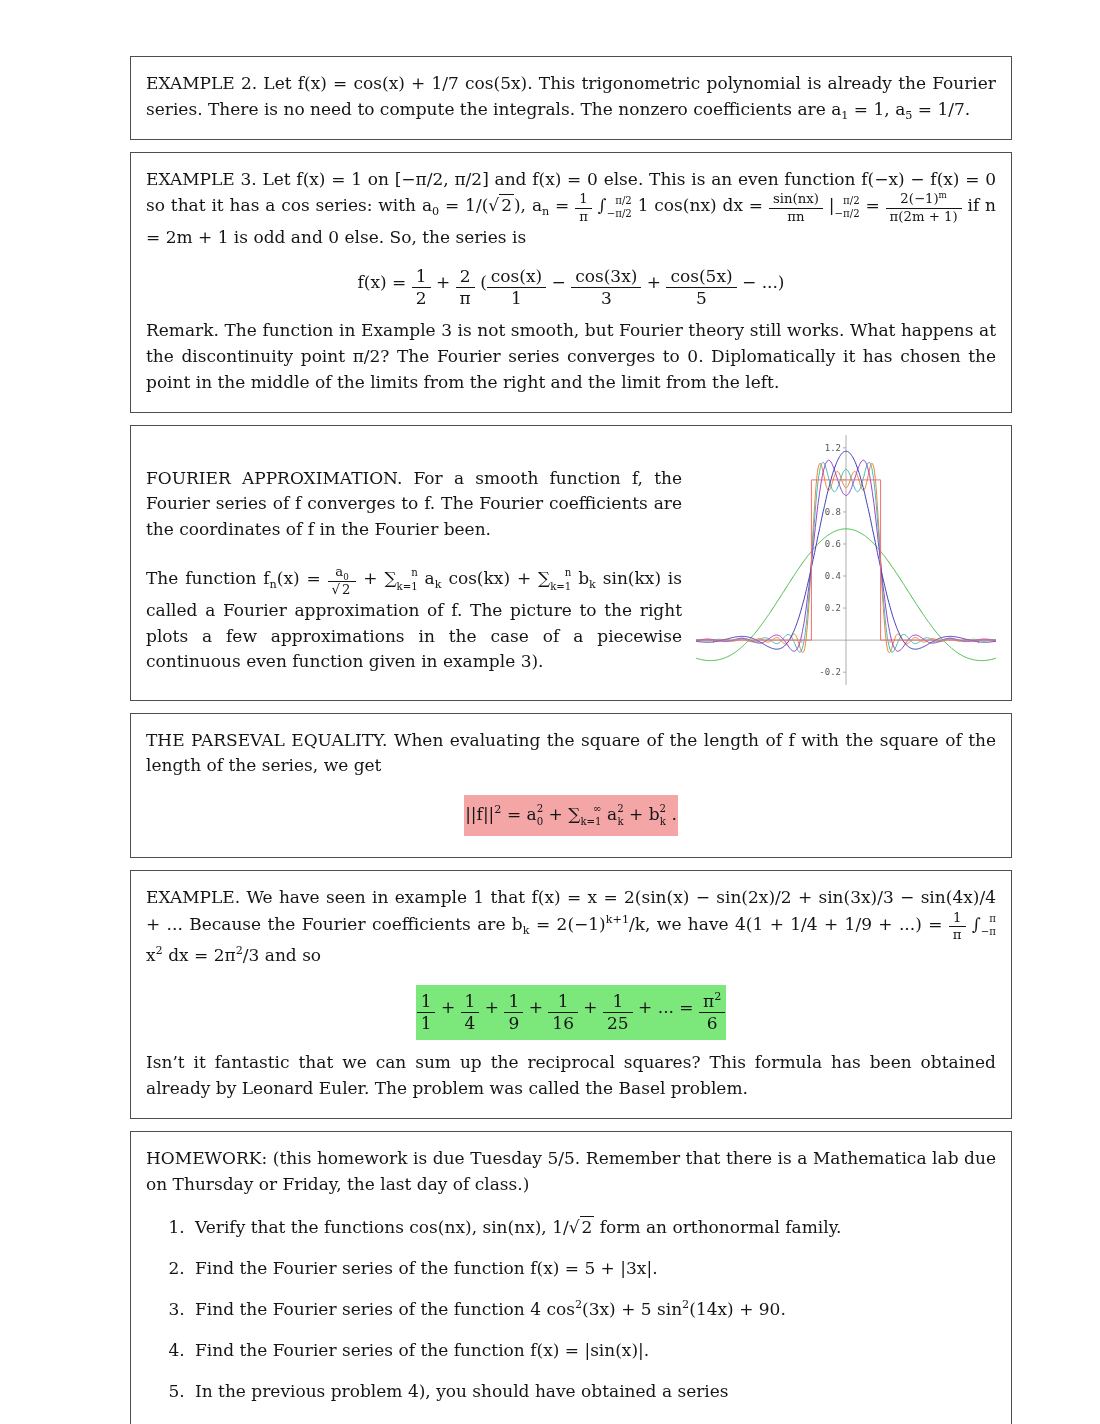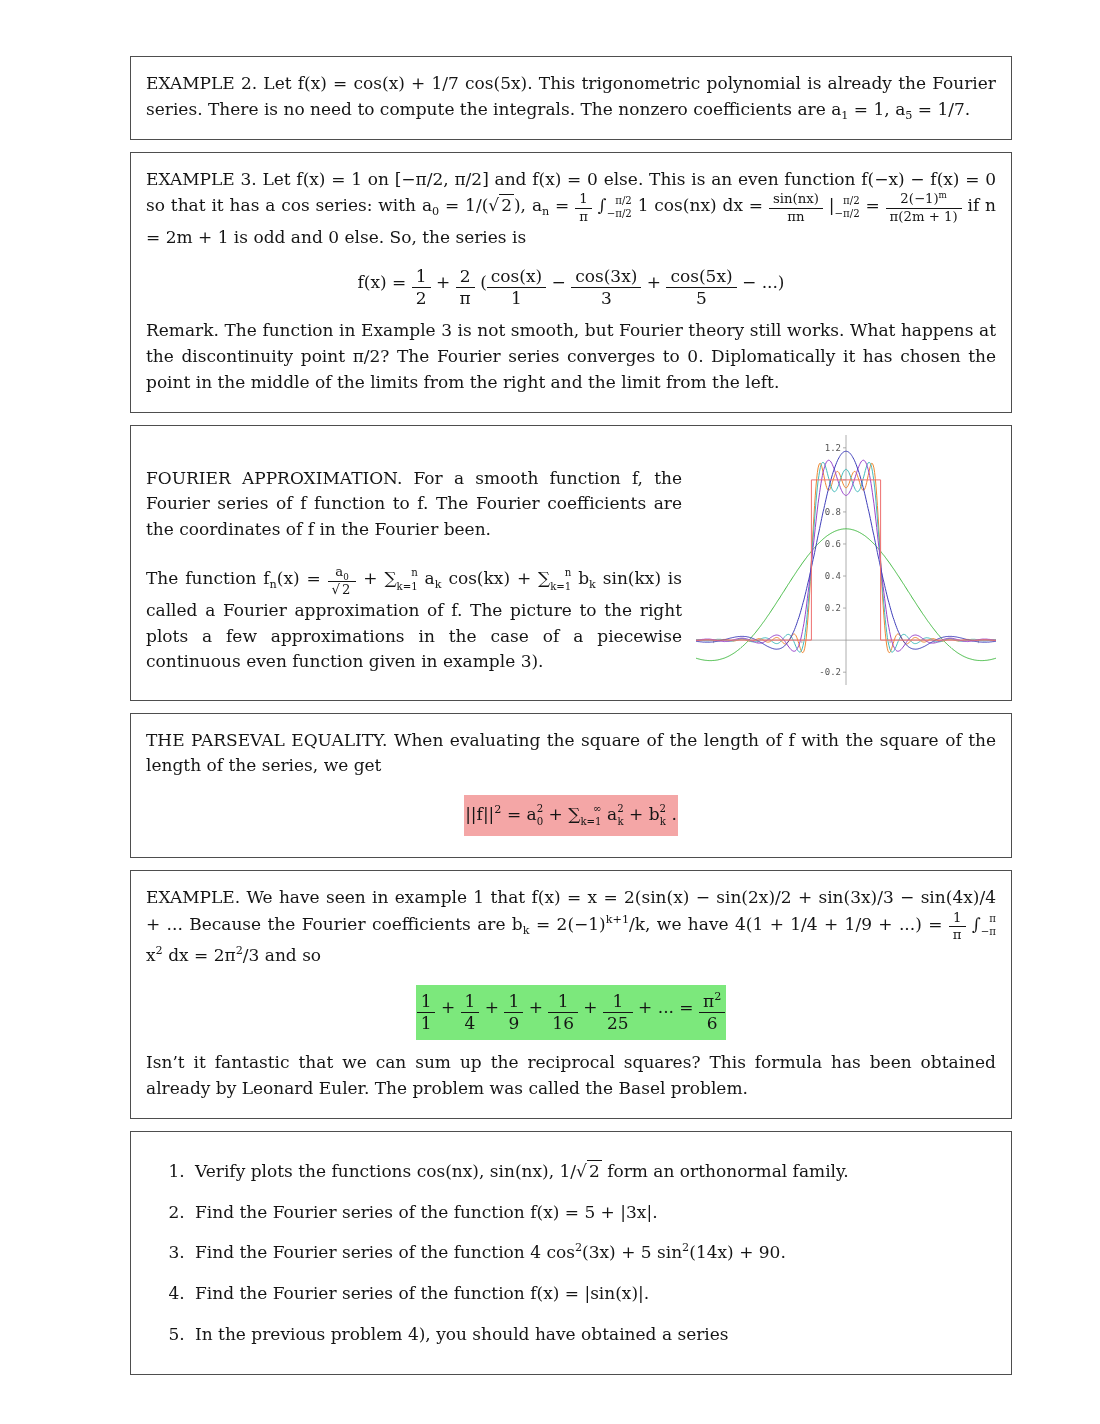--- a/index.html
+++ b/index.html
@@ -38,21 +38,21 @@
 
   <section class="box">
     <p class="para rich"><span>EXAMPLE 3. Let </span><span class="it">f(x) = 1</span><span> on [−π/2, π/2] and </span><span class="it">f(x) = 0</span><span> else. This is an even function </span><span class="it">f(−x) − f(x) = 0</span><span> so that it has a cos series: with </span><span class="it">a</span><sub>0</sub><span> = 1/(</span><span><span>√</span><span class="sqrt-bar">2</span></span><span>), </span><span class="it">a</span><sub>n</sub><span> = </span><span class="frac"><span class="fn"><span>1</span></span><span class="fd"><span>π</span></span></span><span> ∫</span><span class="ss"><span>π/2</span><span>−π/2</span></span><span> 1 cos(</span><span class="it">nx</span><span>) </span><span class="it">dx</span><span> = </span><span class="frac"><span class="fn"><span>sin(nx)</span></span><span class="fd"><span>πn</span></span></span><span> |</span><span class="ss"><span>π/2</span><span>−π/2</span></span><span> = </span><span class="frac"><span class="fn"><span>2(−1)</span><sup>m</sup></span><span class="fd"><span>π(2m + 1)</span></span></span><span> if </span><span class="it">n</span><span> = 2</span><span class="it">m</span><span> + 1 is odd and 0 else. So, the series is</span></p>
     <div class="display rich"><span class="it">f(x)</span><span> = </span><span class="frac"><span class="fn"><span>1</span></span><span class="fd"><span>2</span></span></span><span> + </span><span class="frac"><span class="fn"><span>2</span></span><span class="fd"><span>π</span></span></span><span> (</span><span class="frac"><span class="fn"><span>cos(x)</span></span><span class="fd"><span>1</span></span></span><span> − </span><span class="frac"><span class="fn"><span>cos(3x)</span></span><span class="fd"><span>3</span></span></span><span> + </span><span class="frac"><span class="fn"><span>cos(5x)</span></span><span class="fd"><span>5</span></span></span><span> − ...)</span></div>
     <p class="para rich"><span class="bf">Remark.</span><span>  The function in Example 3 is not smooth, but Fourier theory still works. What happens at the discontinuity point π/2? The Fourier series converges to 0. Diplomatically it has chosen the point in the middle of the limits from the right and the limit from the left.</span></p>
   </section>
 
   <section class="box">
     <div class="cols">
       <div class="fa-text">
-        <p class="para rich"><span>FOURIER APPROXIMATION. For a smooth function </span><span class="it">f</span><span>, the Fourier series of </span><span class="it">f</span><span> function to </span><span class="it">f</span><span>. The Fourier coefficients are the coordinates of </span><span class="it">f</span><span> in the Fourier been.</span></p>
+        <p class="para rich"><span>FOURIER APPROXIMATION. For a smooth function </span><span class="it">f</span><span>, the Fourier series of </span><span class="it">f</span><span> converges to </span><span class="it">f</span><span>. The Fourier coefficients are the coordinates of </span><span class="it">f</span><span> in the Fourier been.</span></p>
         <p class="para rich" style="margin-top:22px;"><span>The function </span><span class="it">f</span><sub>n</sub><span class="it">(x)</span><span> = </span><span class="frac"><span class="fn"><span class="it">a</span><sub>0</sub></span><span class="fd"><span><span>√</span><span class="sqrt-bar">2</span></span></span></span><span> + ∑</span><span class="ss"><span>n</span><span>k=1</span></span><span> </span><span class="it">a</span><sub>k</sub><span> cos(</span><span class="it">kx</span><span>) + ∑</span><span class="ss"><span>n</span><span>k=1</span></span><span> </span><span class="it">b</span><sub>k</sub><span> sin(</span><span class="it">kx</span><span>) is called a </span><span class="bf">Fourier approximation</span><span> of </span><span class="it">f</span><span>. The picture to the right plots a few approximations in the case of a piecewise continuous even function given in example 3).</span></p>
       </div>
       <div class="fa-plot" id="plot"><svg width="300" height="250" viewBox="0 0 300 250">
             <line x1="0" y1="205.1282051282051" x2="300" y2="205.1282051282051" stroke="#999999" stroke-width="0.8"></line>
             <line x1="150" y1="0" x2="150" y2="250" stroke="#999999" stroke-width="0.8"></line>
             <line x1="17.647058823529406" y1="205.1282051282051" x2="17.647058823529406" y2="208.1282051282051" stroke="#999999" stroke-width="0.8"></line>
             <line x1="61.764705882352935" y1="205.1282051282051" x2="61.764705882352935" y2="208.1282051282051" stroke="#999999" stroke-width="0.8"></line>
             <line x1="105.88235294117648" y1="205.1282051282051" x2="105.88235294117648" y2="208.1282051282051" stroke="#999999" stroke-width="0.8"></line>
             <line x1="194.11764705882354" y1="205.1282051282051" x2="194.11764705882354" y2="208.1282051282051" stroke="#999999" stroke-width="0.8"></line>
             <line x1="238.23529411764707" y1="205.1282051282051" x2="238.23529411764707" y2="208.1282051282051" stroke="#999999" stroke-width="0.8"></line>
@@ -89,22 +89,23 @@
 
   <section class="box">
     <p class="para rich"><span>EXAMPLE. We have seen in example 1 that </span><span class="it">f(x) = x</span><span> = 2(sin(</span><span class="it">x</span><span>) − sin(2</span><span class="it">x</span><span>)/2 + sin(3</span><span class="it">x</span><span>)/3 − sin(4</span><span class="it">x</span><span>)/4 + ... Because the Fourier coefficients are </span><span class="it">b</span><sub>k</sub><span> = 2(−1)</span><sup>k+1</sup><span>/</span><span class="it">k</span><span>, we have 4(1 + 1/4 + 1/9 + ...) = </span><span class="frac"><span class="fn"><span>1</span></span><span class="fd"><span>π</span></span></span><span> ∫</span><span class="ss"><span>π</span><span>−π</span></span><span> </span><span class="it">x</span><sup>2</sup><span> </span><span class="it">dx</span><span> = 2π</span><sup>2</sup><span>/3 and so</span></p>
     <div class="display">
       <span class="hl rich" id="hl-green" style="background: rgb(124, 232, 124);"><span class="frac"><span class="fn"><span>1</span></span><span class="fd"><span>1</span></span></span><span> + </span><span class="frac"><span class="fn"><span>1</span></span><span class="fd"><span>4</span></span></span><span> + </span><span class="frac"><span class="fn"><span>1</span></span><span class="fd"><span>9</span></span></span><span> + </span><span class="frac"><span class="fn"><span>1</span></span><span class="fd"><span>16</span></span></span><span> + </span><span class="frac"><span class="fn"><span>1</span></span><span class="fd"><span>25</span></span></span><span> + ... = </span><span class="frac"><span class="fn"><span>π</span><sup>2</sup></span><span class="fd"><span>6</span></span></span></span>
     </div>
     <p class="para rich"><span>Isn’t it fantastic that we can sum up the reciprocal squares?  This formula has been obtained already by </span><span class="bf">Leonard Euler</span><span>. The problem was called the </span><span class="bf">Basel problem</span><span>.</span></p>
   </section>
 
   <section class="box">
+    <p class="para rich"><span>HOMEWORK: (this homework is due Tuesday 5/5. Remember that there is a Mathematica lab due on Thursday or Friday, the last day of class.)</span></p>
     <ol>
-      <li><span class="rich"><span>Verify plots the functions cos(</span><span class="it">nx</span><span>), sin(</span><span class="it">nx</span><span>), 1/</span><span><span>√</span><span class="sqrt-bar">2</span></span><span> form an orthonormal family.</span></span></li>
+      <li><span class="rich"><span>Verify that the functions cos(</span><span class="it">nx</span><span>), sin(</span><span class="it">nx</span><span>), 1/</span><span><span>√</span><span class="sqrt-bar">2</span></span><span> form an orthonormal family.</span></span></li>
       <li><span class="rich"><span>Find the Fourier series of the function </span><span class="it">f(x) = 5 + |3x|</span><span>.</span></span></li>
       <li><span class="rich"><span>Find the Fourier series of the function 4 cos</span><sup>2</sup><span>(3</span><span class="it">x</span><span>) + 5 sin</span><sup>2</sup><span>(14</span><span class="it">x</span><span>) + 90.</span></span></li>
       <li><span class="rich"><span>Find the Fourier series of the function </span><span class="it">f(x) = |sin(x)|</span><span>.</span></span></li>
       <li>
         <span class="rich"><span>In the previous problem 4), you should have obtained a series</span></span>
         
         
         
       </li>
     </ol>

